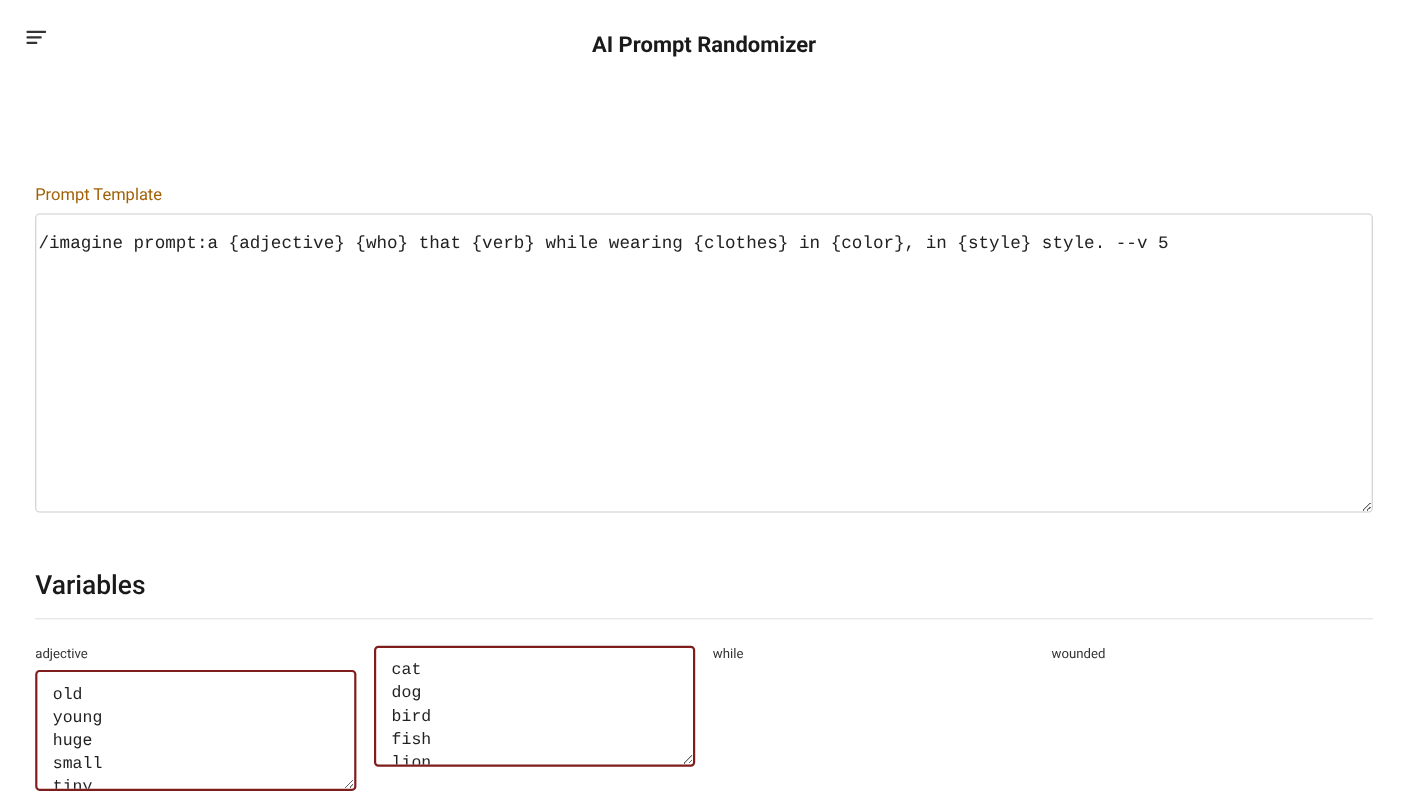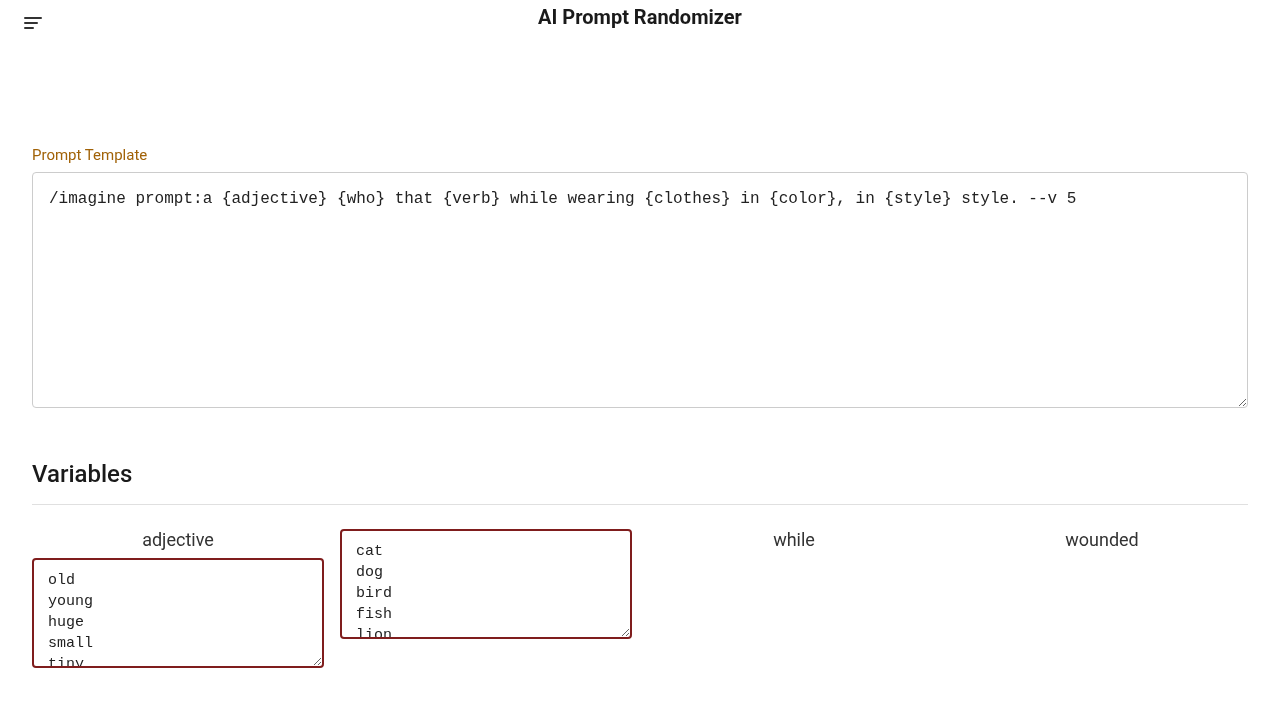--- a/index.html
+++ b/index.html
@@ -10,22 +10,22 @@
     body {
       font-family: -apple-system, BlinkMacSystemFont, "Segoe UI", Roboto, "Helvetica Neue", Arial, sans-serif;
       background: #ffffff;
       color: #1a1a1a;
       width: 1280px;
       height: 720px;
       overflow: hidden;
     }
     .header {
       display: flex;
-      align-items: flex-end;
-      padding: 17px 24px;
+      align-items: flex-start;
+      padding: 28px 24px;
       position: relative;
     }
     .menu-icon {
       cursor: pointer;
       display: flex;
       flex-direction: column;
       gap: 3px;
       width: 18px;
     }
     .menu-icon span {
@@ -49,24 +49,24 @@
       margin-top: 100px;
     }
     .field-label {
       font-size: 15px;
       color: #a16207;
       margin-bottom: 8px;
       display: block;
     }
     .prompt-textarea {
       width: 100%;
-      height: 236px;
+      height: 272px;
       border: 1px solid #ccc;
       border-radius: 4px;
-      padding: 14px 16px;
+      padding: 14px 2px;
       font-family: "Courier New", Courier, monospace;
       font-size: 16px;
       line-height: 1.5;
       resize: vertical;
       color: #222;
       outline: none;
     }
     .section-heading {
       font-size: 24px;
       font-weight: 500;
@@ -82,24 +82,23 @@
     .variables-grid {
       display: grid;
       grid-template-columns: repeat(4, 1fr);
       gap: 16px;
     }
     .variable-block {
       display: flex;
       flex-direction: column;
     }
     .variable-label {
-      font-size: 18px;
+      font-size: 12px;
       color: #333;
       margin-bottom: 8px;
-      text-align: center;
     }
     .variable-textarea {
       width: 100%;
       border: 2px solid #7f1d1d;
       border-radius: 4px;
       padding: 10px 14px;
       font-family: "Courier New", Courier, monospace;
       font-size: 15px;
       line-height: 1.4;
       color: #222;

